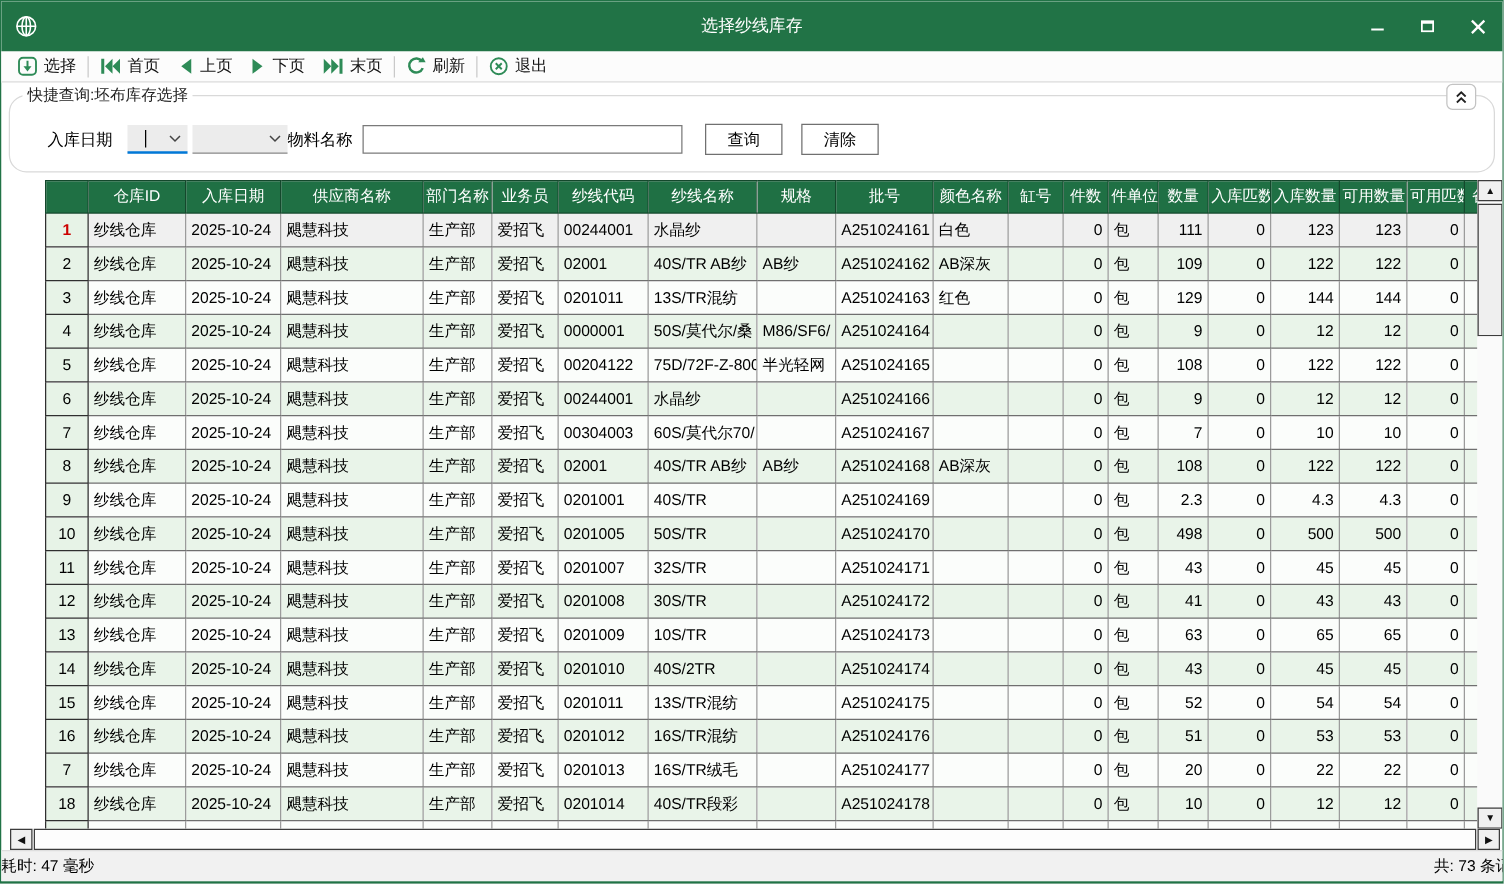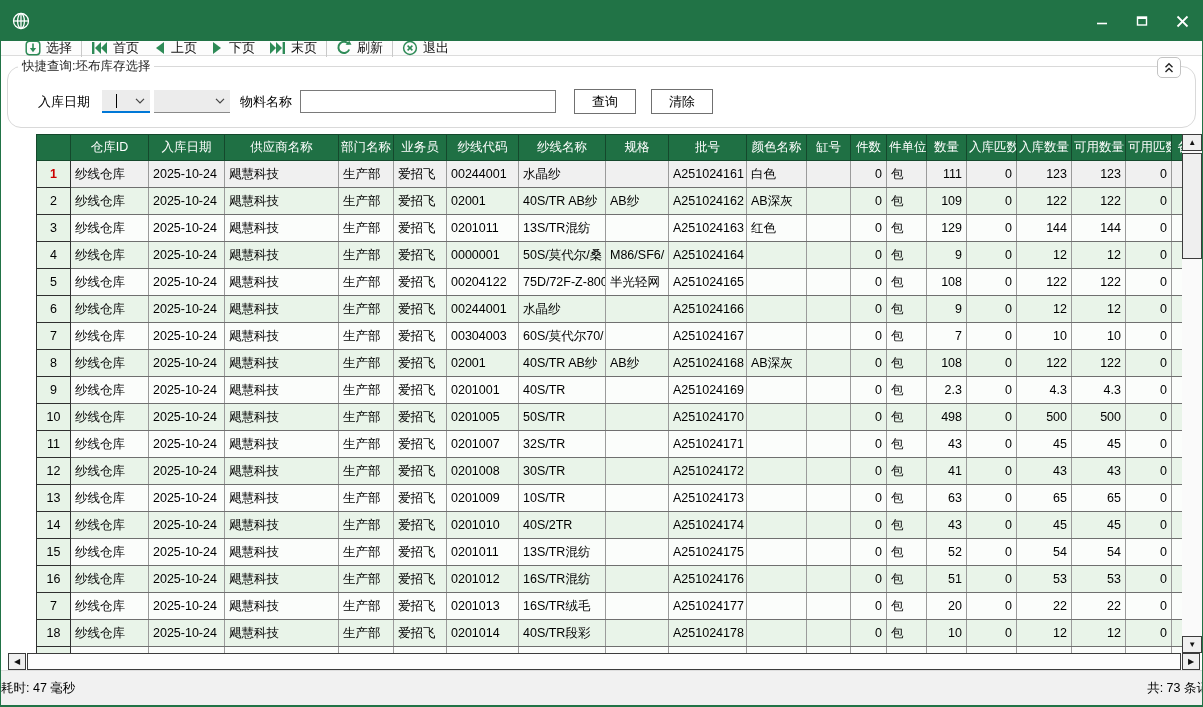--- a/index.html
+++ b/index.html
@@ -12,40 +12,40 @@
   
   .titlebar { height:40px; background:#217346; color:#fff; display:flex; align-items:center;
               position:relative; flex:0 0 auto; }
   .titlebar .globe { margin-left:10px; display:flex; }
   .titlebar .title { position:absolute; left:0; right:0; text-align:center; font-size:13.5px; }
   .win-controls { margin-left:auto; display:flex; height:100%; }
   .win-btn { width:40px; height:100%; display:flex; align-items:center; justify-content:center;
              background:transparent; border:none; cursor:pointer; }
 
   
-  .toolbar { height:15px; background:#fcfcfc; border-bottom:1px solid #dcdcdc; display:flex;
-             align-items:center; padding-left:17px; font-size:13px; color:#111; flex:0 0 auto; }
+  .toolbar { height:25px; background:#fcfcfc; border-bottom:1px solid #dcdcdc; display:flex;
+             align-items:center; padding-left:6px; font-size:13px; color:#111; flex:0 0 auto; }
   .tb-item { display:flex; align-items:center; gap:5px; padding:0 7px; height:100%; cursor:pointer; }
   .tb-sep { width:1px; height:17px; background:#c9c9c9; margin:0 2px; }
 
   
   .query-wrap { margin:10px 6px 0 6px; height:62px; border:1px solid #d9d9d9; border-radius:14px;
                 position:relative; flex:0 0 auto; }
   .query-legend { position:absolute; top:-9px; left:10px; background:#fff; padding:0 4px;
                   font-size:12.5px; color:#222; }
   .collapse-btn { position:absolute; top:-10px; right:14px; width:24px; height:21px; background:#fff;
                   border:1px solid #c3c3c3; border-radius:5px; display:flex; align-items:center;
                   justify-content:center; cursor:pointer; }
   .query-row { position:absolute; top:22px; left:30px; display:flex; align-items:center; font-size:13px; }
   .combo { height:23px; background:#ececec; display:flex; align-items:center; position:relative; cursor:pointer; }
   .combo .chev { margin-left:auto; margin-right:5px; display:flex; }
   .combo1 { width:48px; margin-left:12px; border-bottom:2px solid #0078d7; }
   .combo1 .caret { width:1px; height:14px; background:#000; margin-left:14px; }
   .combo2 { width:76px; margin-left:4px; border-bottom:1px solid #8a8a8a; }
-  .q-label2 { margin-left:10px; }
+  .q-label2 { margin-left:0; }
   .material-input { margin-left:8px; width:256px; height:23px; border:1px solid #7a7a7a;
                     font-size:13px; padding:0 4px; font-family:inherit; }
   .q-btn { width:62px; height:25px; background:#fff; border:1px solid #707070; font-size:13px;
            font-family:inherit; cursor:pointer; }
   .q-btn.search { margin-left:18px; }
   .q-btn.clear { margin-left:15px; }
 
   
   .grid-zone { margin-left:7px; margin-top:6px; height:519px; display:flex; overflow:hidden; flex:0 0 auto; }
   .grid-clip { width:1172px; height:519px; overflow:hidden;margin-left:28px; }
@@ -86,20 +86,21 @@
 
   <div class="titlebar">
     <span class="globe ico">
       <svg width="20" height="20" viewBox="0 0 20 20" fill="none" stroke="#fff" stroke-width="1.3">
         <circle cx="10" cy="10" r="7.5"></circle>
           <ellipse cx="10" cy="10" rx="3.4" ry="7.5"></ellipse>
         <line x1="2.5" y1="10" x2="17.5" y2="10"></line>
           <line x1="10" y1="2.5" x2="10" y2="17.5"></line>
       </svg>
     </span>
+    <span class="title">选择纱线库存</span>
     <div class="win-controls">
       <button class="win-btn">
         <svg width="12" height="12" viewBox="0 0 12 12">
             <line x1="1" y1="8.5" x2="11" y2="8.5" stroke="#fff" stroke-width="1.6"></line>
           </svg>
       </button>
       <button class="win-btn">
         <svg width="12" height="12" viewBox="0 0 12 12" fill="none">
             <rect x="1.5" y="2" width="9" height="8" stroke="#fff" stroke-width="1.4"></rect>
             <line x1="1.5" y1="3" x2="10.5" y2="3" stroke="#fff" stroke-width="2"></line>

